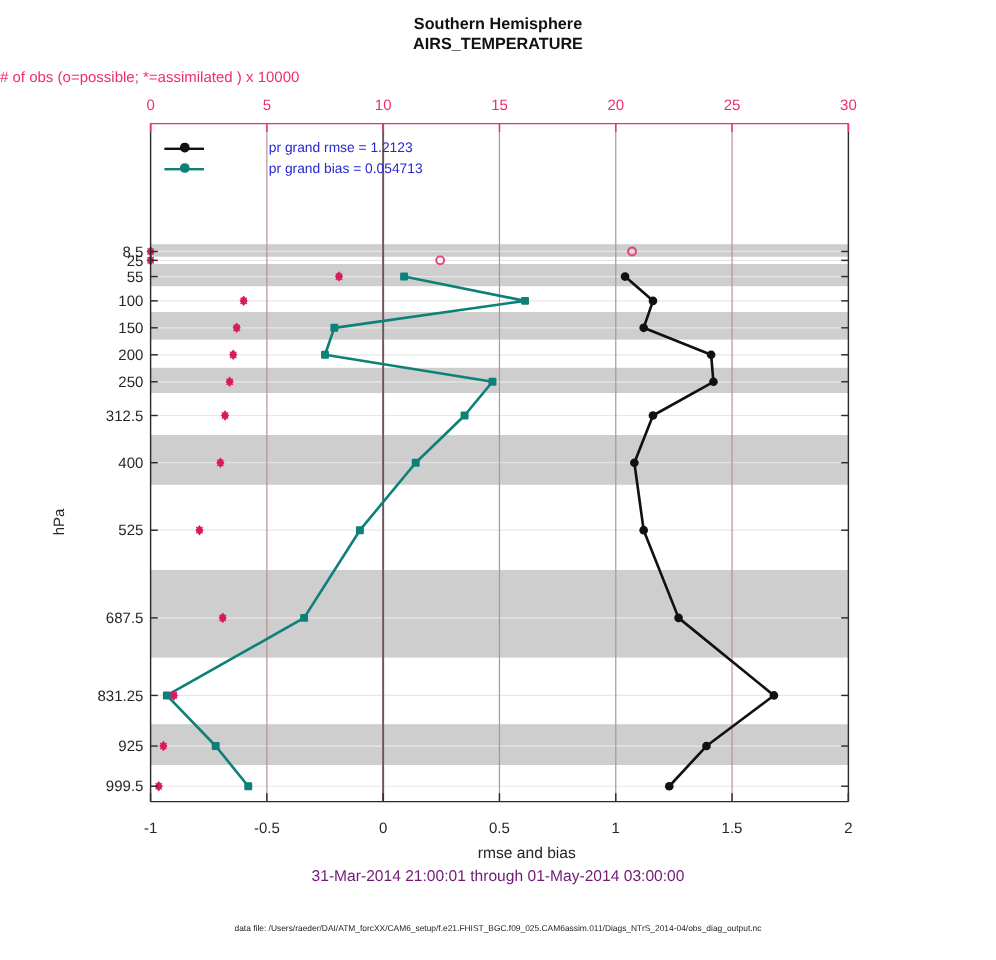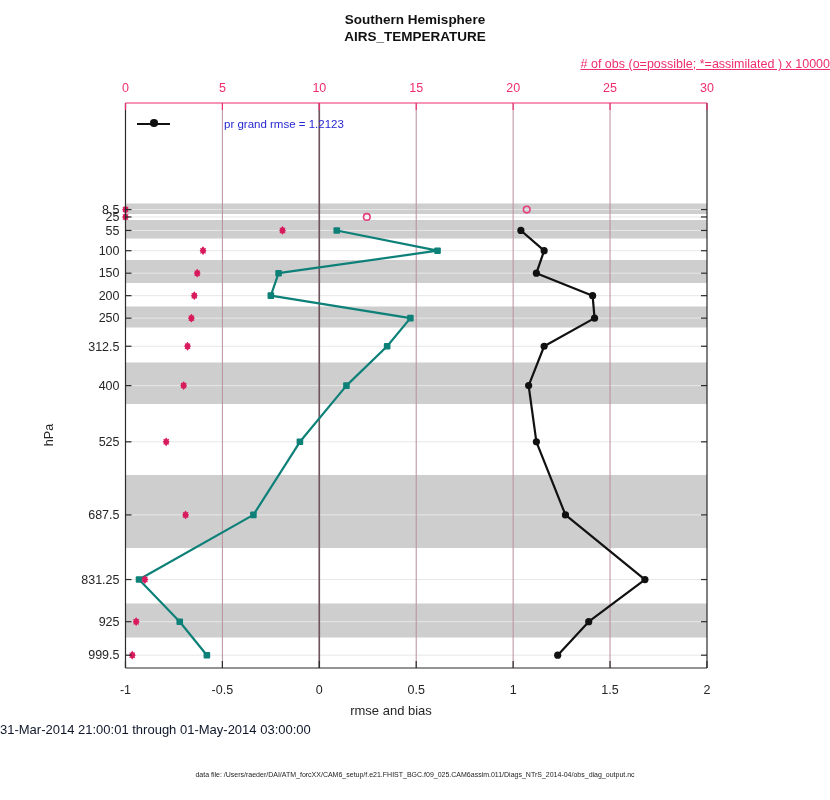--- a/index.html
+++ b/index.html
@@ -4,24 +4,24 @@
 <style>
   html,body{margin:0;padding:0;background:#ffffff;}
   .figure{
     position:relative;width:830px;height:800px;background:#ffffff;overflow:hidden;
     font-family:"Liberation Sans", sans-serif;
   }
   .txt{position:absolute;white-space:nowrap;}
   .title-line{width:830px;text-align:center;font-weight:bold;color:#111111;font-size:13.5px;}
   #title1{top:12px;left:0;text-align:center;}
   #title2{top:29px;left:0;}
-  #toplabel{top:57px;left:0;width:830px;text-align:right;color:#ee2d6e;font-size:12.5px;text-decoration:underline;}
+  #toplabel{top:57px;left:0;width:830px;text-align:left;color:#ee2d6e;font-size:12.5px;}
   #ylabel{top:428px;left:38px;transform:rotate(-90deg);transform-origin:center;color:#262626;font-size:12.5px;}
-  #xlabel{top:703px;left:0;width:782px;text-align:center;color:#262626;font-size:13px;}
-  #dates{top:722px;left:0;width:830px;text-align:left;color:#0f172a;font-size:13px;}
+  #xlabel{top:703px;left:0;width:782px;text-align:center;color:#262626;font-size:13px;padding-left:48px;}
+  #dates{top:722px;left:0;width:830px;text-align:center;color:#701a75;font-size:13px;}
   #footer{top:771px;left:0;width:830px;text-align:center;color:#222222;font-size:7px;}
   .legend{position:absolute;left:137px;top:115px;}
   .legend-row{display:flex;align-items:center;height:17px;}
   .legend-swatch{position:relative;width:33px;height:17px;margin-right:6px;}
   .legend-swatch .lline{position:absolute;left:0;top:7.5px;width:33px;height:2.2px;}
   .legend-swatch .ldot{position:absolute;left:13px;top:4px;width:7.5px;height:7.5px;border-radius:50%;}
   .legend-label{font-size:11.5px;color:#2727d1;margin-left:48px;}
   svg{position:absolute;left:0;top:0;}
 </style>
 </head>
@@ -212,15 +212,22 @@
   <div class="txt" id="footer">data file: /Users/raeder/DAI/ATM_forcXX/CAM6_setup/f.e21.FHIST_BGC.f09_025.CAM6assim.011/Diags_NTrS_2014-04/obs_diag_output.nc</div>
 
   <div class="legend">
     <div class="legend-row">
       <span class="legend-swatch">
         <span class="lline" style="background:#111111"></span>
         <span class="ldot" style="background:#111111"></span>
       </span>
       <span class="legend-label">pr grand rmse = 1.2123</span>
     </div>
+    <div class="legend-row">
+      <span class="legend-swatch">
+        <span class="lline" style="background:#0d8078"></span>
+        <span class="ldot" style="background:#0d8078"></span>
+      </span>
+      <span class="legend-label">pr grand bias = 0.054713</span>
+    </div>
   </div>
 
 </div>
 
 </body></html>

